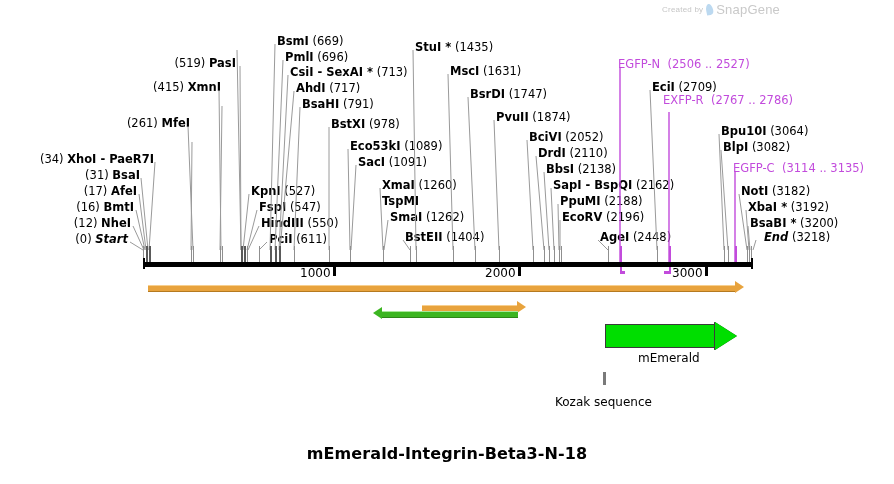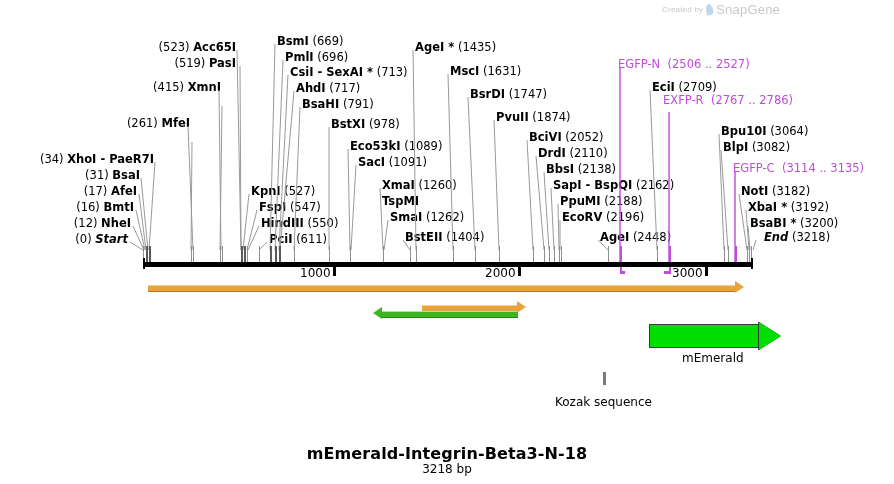--- a/index.html
+++ b/index.html
@@ -3,21 +3,21 @@
 <meta charset="utf-8">
 <style>
   * { box-sizing: border-box; }
   html, body {
     margin: 0; padding: 0;
     width: 894px; height: 484px;
     background: #ffffff;
     font-family: "DejaVu Sans", sans-serif;
     overflow: hidden;
   }
-  #stage { position: relative; width: 788px; height: 484px; background:#fff;padding-left:44px; }
+  #stage { position: relative; width: 788px; height: 484px; background:#fff; }
 
   
   .watermark {
     position: absolute; top: 2px; right: 8px;
     display: flex; align-items: center; gap: 3px;
     font-size: 8px; color: #c6c6c6;
     font-family: "Liberation Sans", sans-serif;
     letter-spacing: .2px;
   }
   .watermark .sg-name { font-size: 13px; color:#c9c9c9; font-weight:400; }
@@ -142,24 +142,20 @@
       <span class="nm">MfeI</span>
     </div>
     <div class="lbl ra" style="left:4px; top:81px; width:217px;">
       <span class="pos">(415)</span>
       <span class="nm">XmnI</span>
     </div>
     <div class="lbl ra" style="left:4px; top:57px; width:232px;">
       <span class="pos">(519)</span>
       <span class="nm">PasI</span>
     </div>
-    <div class="lbl ra" style="left:4px; top:41px; width:232px;">
-      <span class="pos">(523)</span>
-      <span class="nm">Acc65I</span>
-    </div>
 
     <div class="lbl" style="left:251px; top:185px;">
       <span class="nm">KpnI</span>
       <span class="pos">(527)</span>
     </div>
     <div class="lbl" style="left:259px; top:201px;">
       <span class="nm">FspI</span>
       <span class="pos">(547)</span>
     </div>
     <div class="lbl" style="left:261px; top:217px;">
@@ -215,21 +211,21 @@
     <div class="lbl" style="left:390px; top:211px;">
       <span class="nm">SmaI</span>
       <span class="pos">(1262)</span>
     </div>
     <div class="lbl" style="left:405px; top:231px;">
       <span class="nm">BstEII</span>
       <span class="pos">(1404)</span>
     </div>
 
     <div class="lbl" style="left:415px; top:41px;">
-      <span class="nm">AgeI *</span>
+      <span class="nm">StuI *</span>
       <span class="pos">(1435)</span>
     </div>
     <div class="lbl" style="left:450px; top:65px;">
       <span class="nm">MscI</span>
       <span class="pos">(1631)</span>
     </div>
     <div class="lbl" style="left:470px; top:88px;">
       <span class="nm">BsrDI</span>
       <span class="pos">(1747)</span>
     </div>
@@ -478,15 +474,14 @@
     <div class="gene-head" style="left:715px; top:322px;"></div>
     <div class="gene-label" style="left:638px; top:351px;">mEmerald</div>
   </div>
 
   <div>
     <div class="kozak-tick" style="left:603px; top:372px;"></div>
     <div class="kozak-label" style="left:555px; top:395px;">Kozak sequence</div>
   </div>
 
   <div class="title" style="left:0; top:444px;">mEmerald-Integrin-Beta3-N-18</div>
-  <div class="subtitle" style="left:0; top:462px;">3218 bp</div>
 
 </div>
 
 </body></html>

